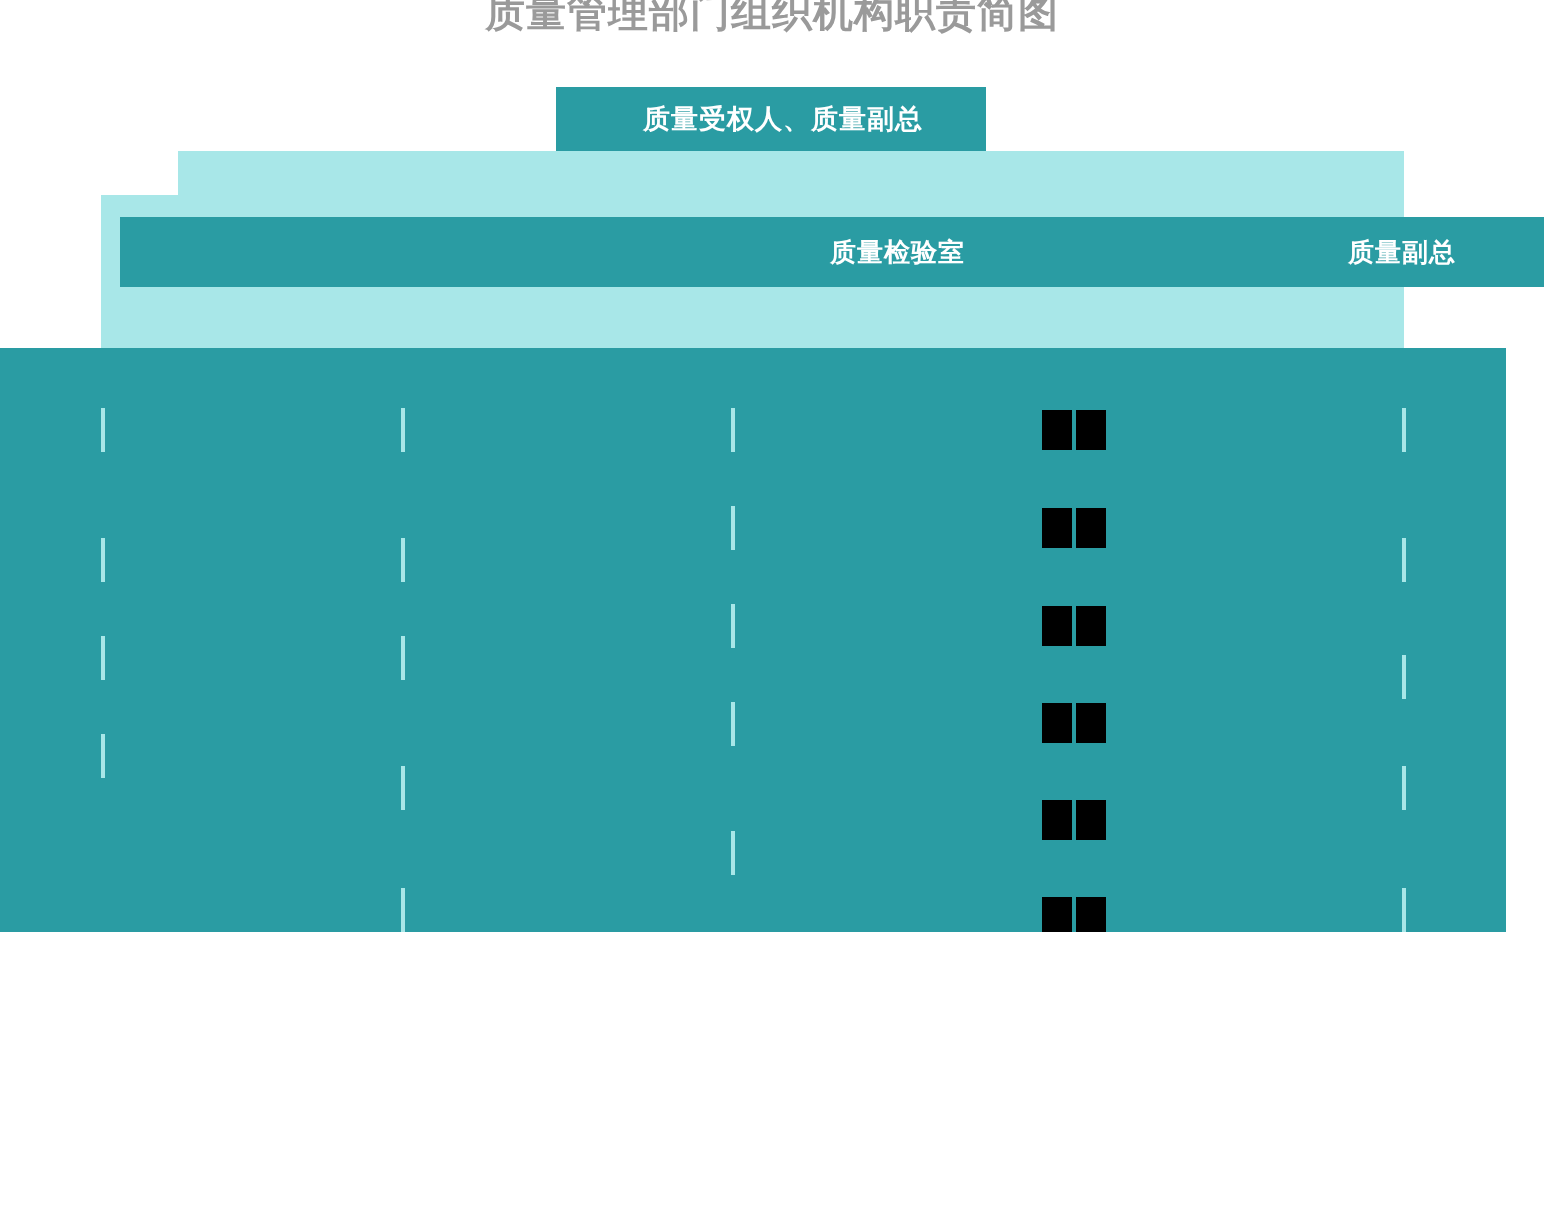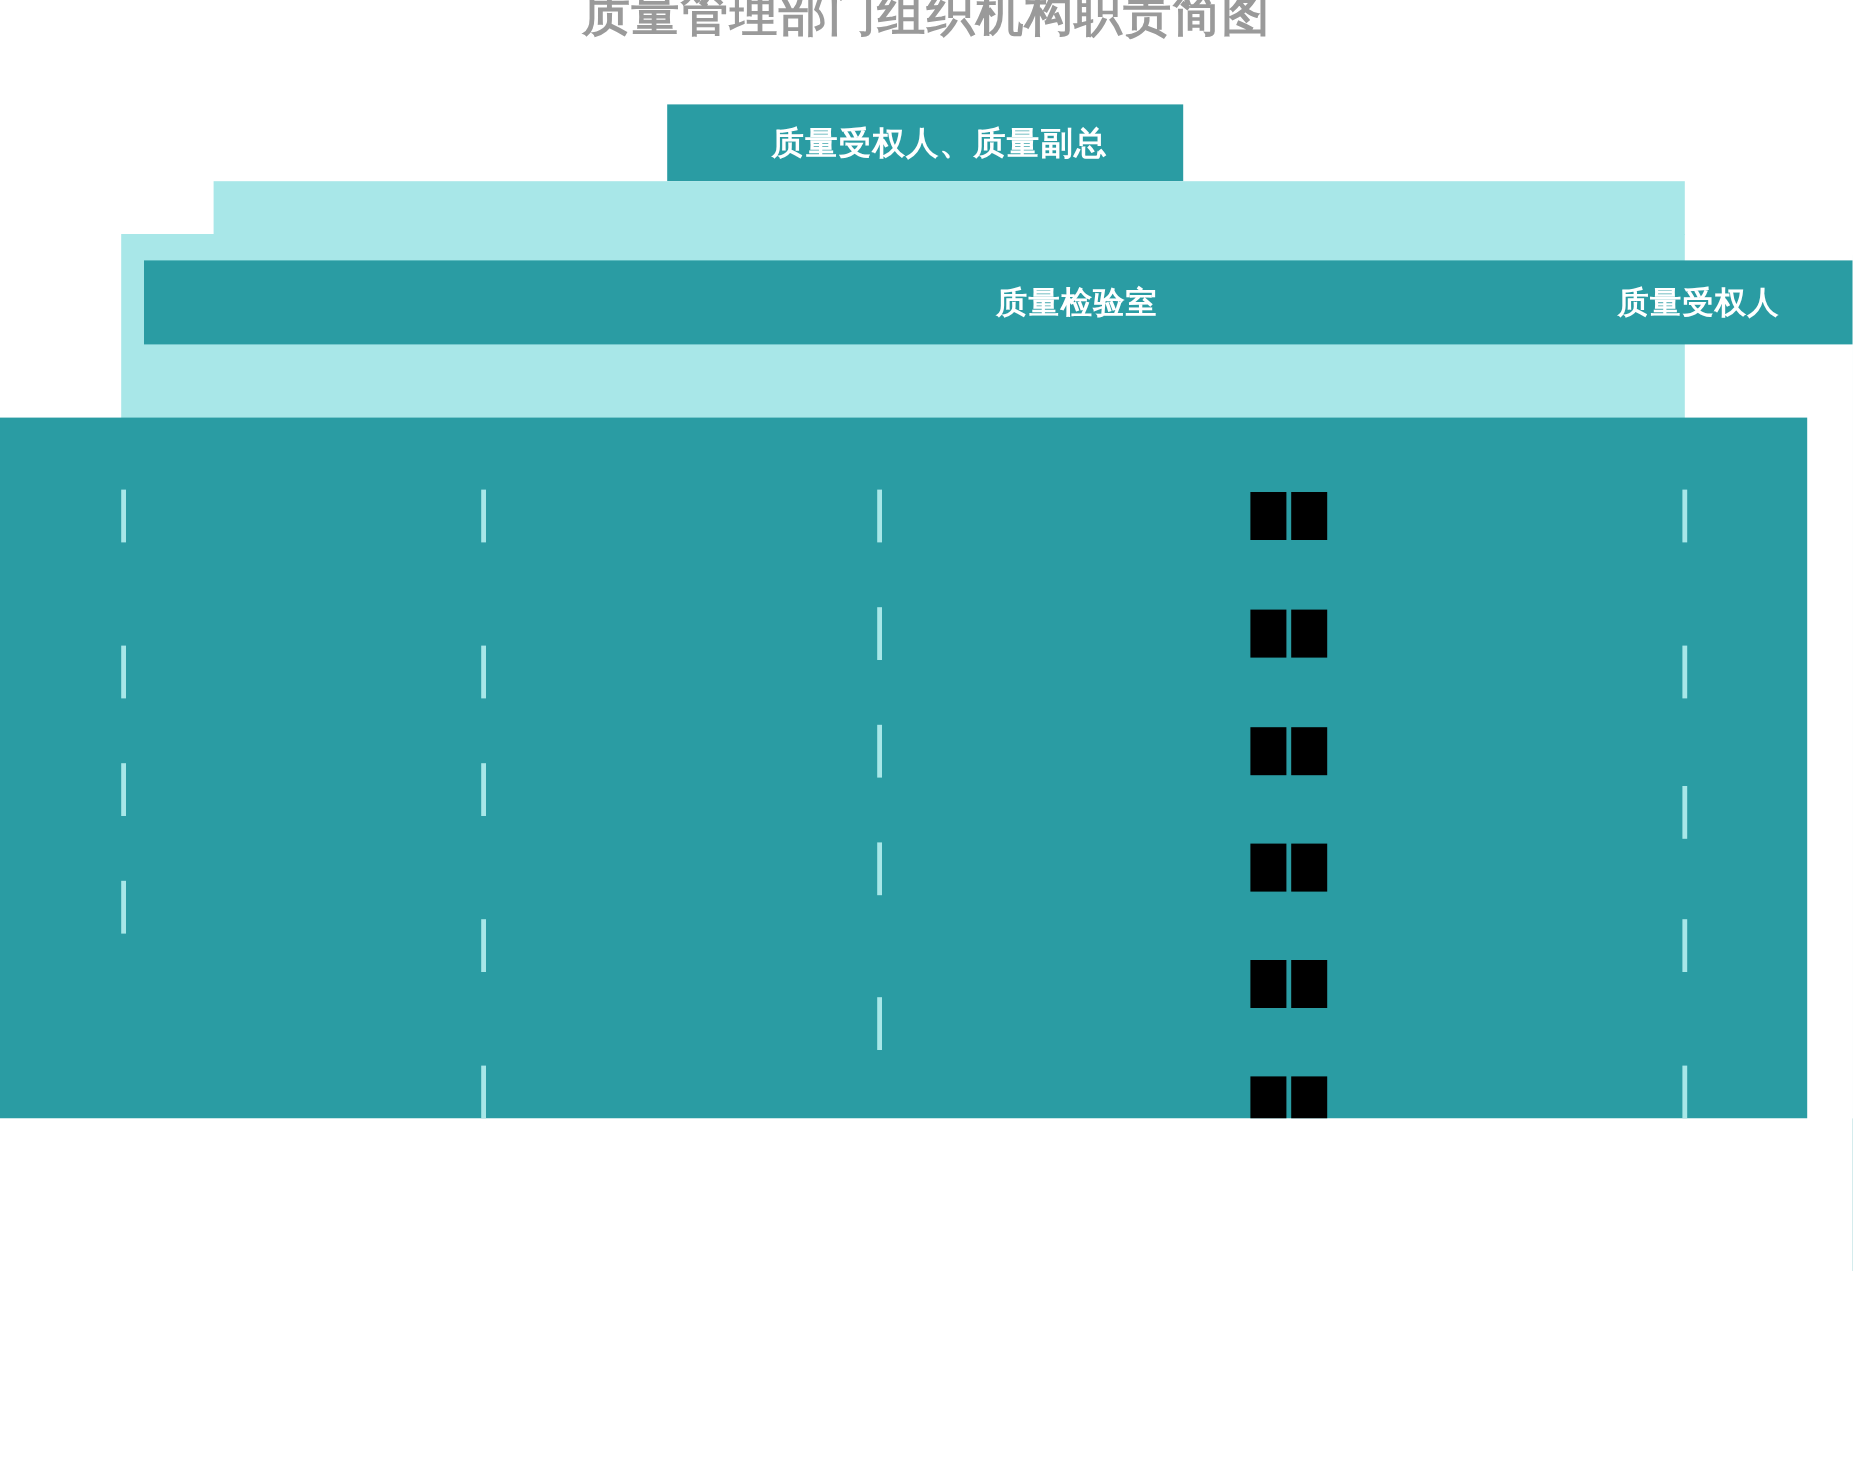--- a/index.html
+++ b/index.html
@@ -149,21 +149,21 @@
 
   <div class="block teal-dark node-top">
     <span class="node-label">质量受权人、质量副总</span>
   </div>
 
   <div class="block teal-light band-upper"></div>
   <div class="block teal-light band-lower"></div>
 
   <div class="block teal-dark label-bar">
     <div class="dept dept-1">质量检验室</div>
-    <div class="dept dept-2">质量受权人</div>
+    <div class="dept dept-2">质量副总</div>
   </div>
 
   <div class="block teal-dark panel-main"></div>
   <div class="block teal-dark panel-tail"></div>
 
   <div id="marks">
       <div class="stroke-mark" style="left: 101px; top: 408px; height: 44px;"></div>
       <div class="stroke-mark" style="left: 401px; top: 408px; height: 44px;"></div>
       <div class="stroke-mark" style="left: 731px; top: 408px; height: 44px;"></div>
       <div class="stroke-mark" style="left: 1402px; top: 408px; height: 44px;"></div>

